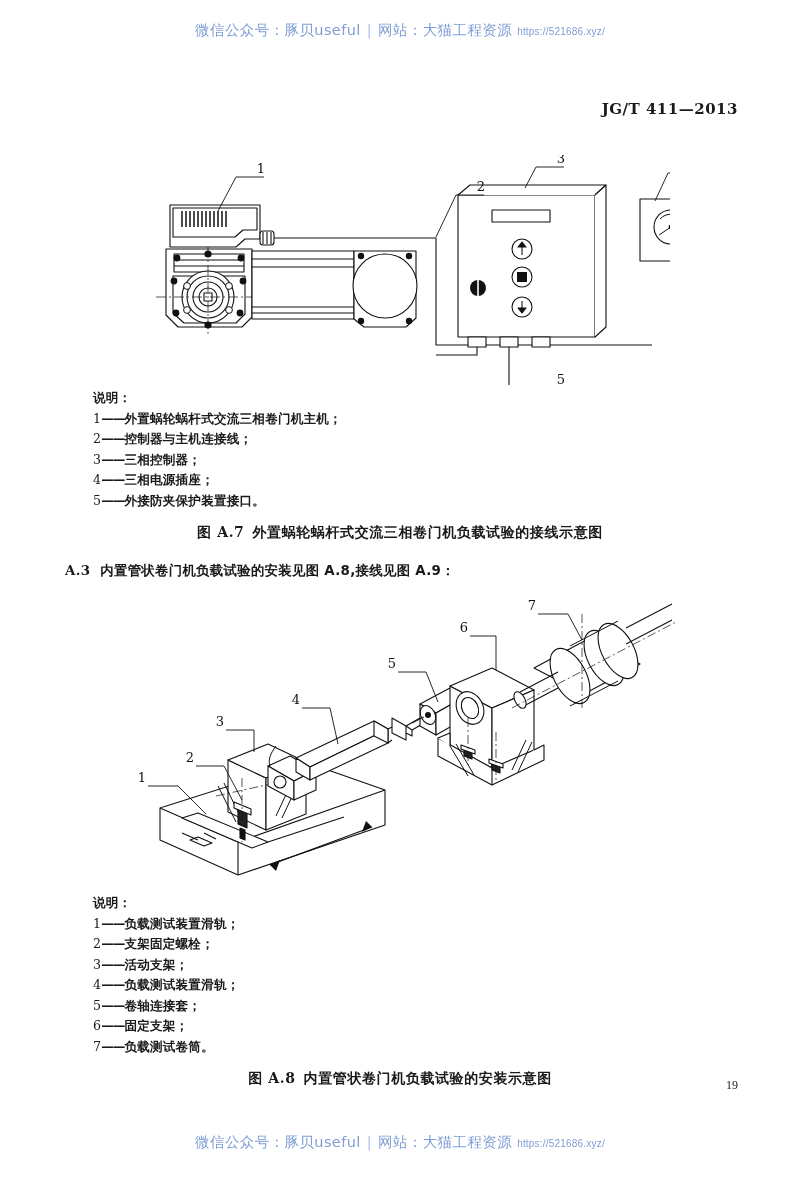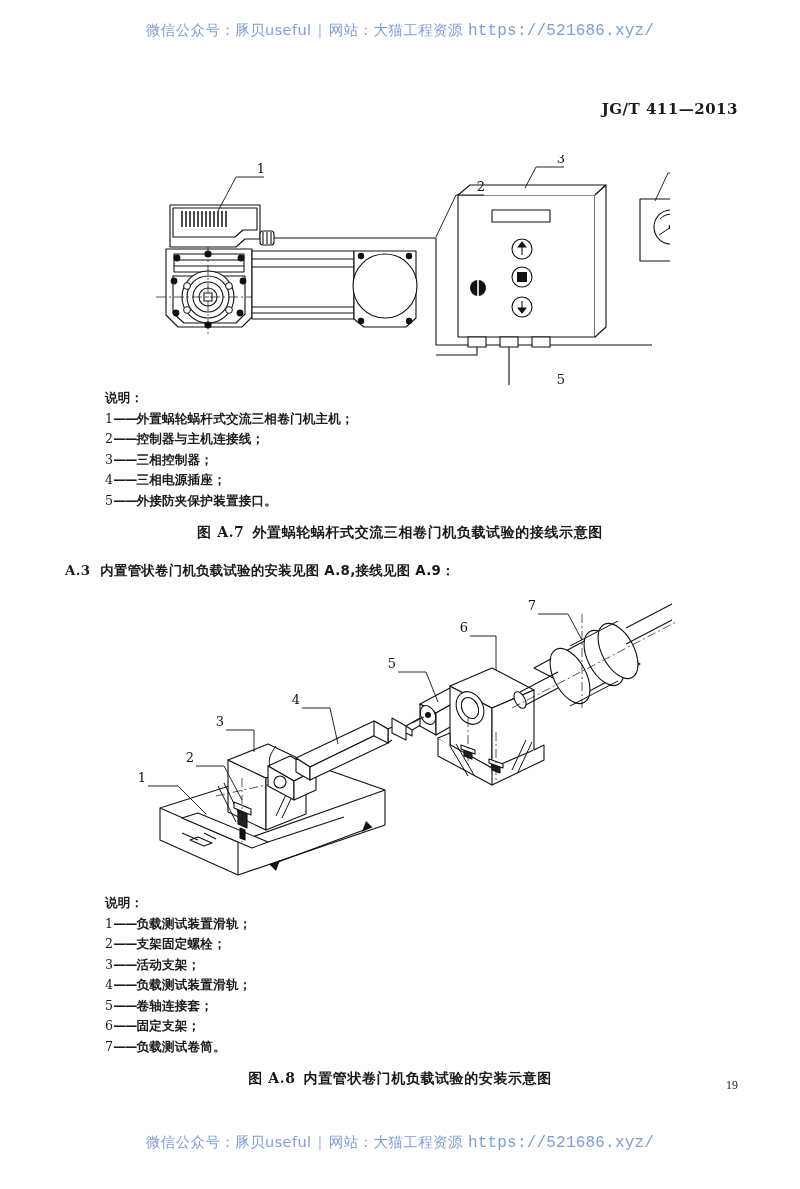--- a/index.html
+++ b/index.html
@@ -25,22 +25,22 @@
     color: #7f9ed4;
     font-size: 14.5px;
     letter-spacing: 0.4px;
     white-space: nowrap;
   }
   .watermark .sep {
     color: #aac0e4;
     padding: 0 6px;
   }
   .watermark .url {
-    font-family: Liberation Mono, monospace;
-    font-size: 16px;
+    font-family: Liberation Sans, sans-serif;
+    font-size: 10px;
     letter-spacing: 0.2px;
   }
   #watermark-top { top: 21px; }
   #watermark-bottom { top: 1133px; }
 
   
   #std-number {
     position: absolute;
     right: 62px;
     top: 84px;
@@ -61,21 +61,20 @@
   }
 
   
   .legend {
     position: absolute;
     left: 93px;
     font-size: 12.6px;
     line-height: 20.5px;
     font-weight: bold;
     letter-spacing: 0.2px;
-    margin-left: 12px;
   }
   .legend .legend-title {
     font-weight: bold;
   }
   .legend .legend-item {
     white-space: nowrap;
   }
   .legend .legend-item .num {
     font-family: "DejaVu Serif", "Liberation Serif", serif;
     font-weight: normal;

